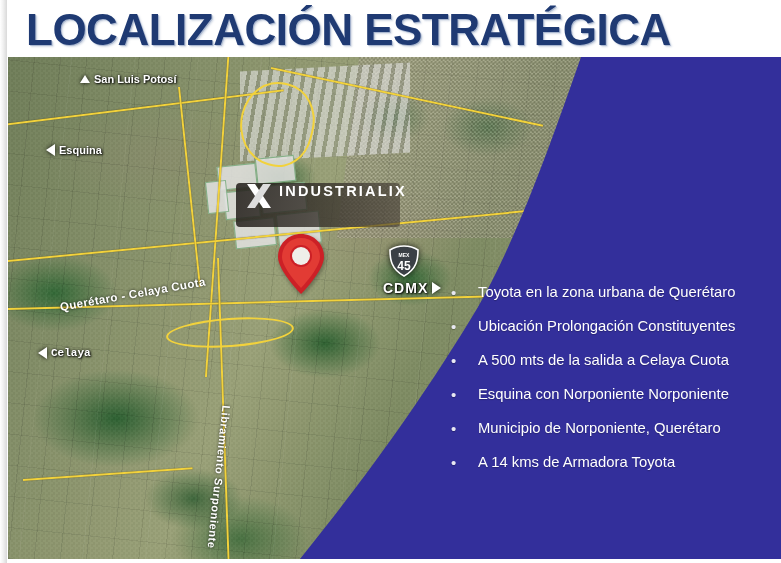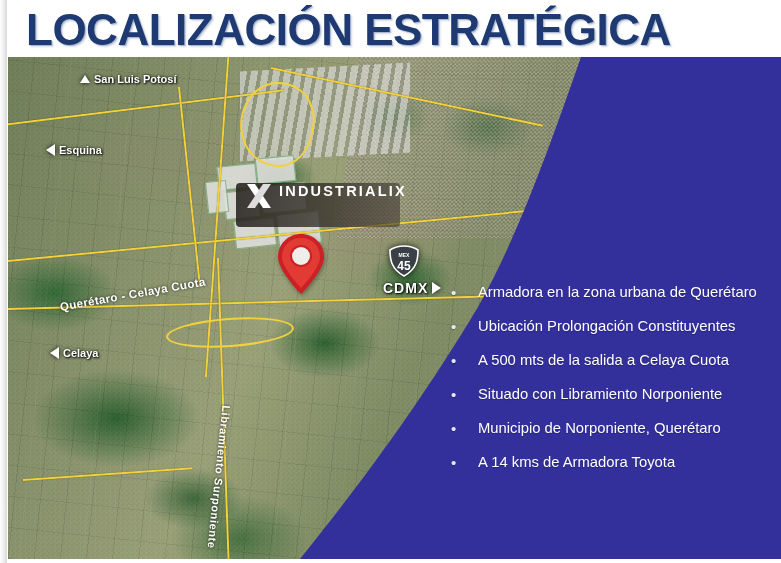--- a/index.html
+++ b/index.html
@@ -145,21 +145,21 @@
   .tri{
     width:0;height:0;display:inline-block;
     filter:drop-shadow(0 0 2px rgba(0,0,0,.9));
   }
   .tri.left{ border-top:6px solid transparent;border-bottom:6px solid transparent;border-right:9px solid #ffffff;}
   .tri.right{ border-top:6px solid transparent;border-bottom:6px solid transparent;border-left:9px solid #ffffff;}
   .tri.up{ border-left:5px solid transparent;border-right:5px solid transparent;border-bottom:8px solid #ffffff;}
 
   #lbl-slp{ left:72px;top:16px; }
   #lbl-toyota{ left:38px;top:87px; }
-  #lbl-celaya{ left:42px;top:290px; }
+  #lbl-celaya{ left:30px;top:290px;font-family:Liberation Mono, monospace; }
   #lbl-cdmx{ left:375px;top:223px; font-size:14px;letter-spacing:1px;}
   #lbl-qro-cuota{
     left:52px;top:244px;
     transform:rotate(-10deg);transform-origin:left center;
     font-size:11.5px;letter-spacing:.4px;
     text-shadow:0 0 3px rgba(0,0,0,.85);
   }
   #lbl-libramiento{
     left:205px;top:348px;
     writing-mode:vertical-rl;
@@ -332,33 +332,33 @@
 
   <div class="blue-panel">
     <svg viewBox="0 0 773 502" preserveAspectRatio="none">
       <path d="M573 0 L773 0 L773 502 L292 502 C350 430 410 350 470 250 C510 180 545 80 573 0 Z" fill="#332f9b"></path>
     </svg>
   </div>
 
   <div class="bullets">
     <div class="bullet">
       <span class="dot">•</span>
-      <span class="btxt">Armadora en la zona urbana de Querétaro</span>
+      <span class="btxt">Toyota en la zona urbana de Querétaro</span>
     </div>
     <div class="bullet">
       <span class="dot">•</span>
       <span class="btxt">Ubicación Prolongación Constituyentes</span>
     </div>
     <div class="bullet">
       <span class="dot">•</span>
       <span class="btxt">A 500 <span class="sp">mts</span> de la salida a Celaya Cuota</span>
     </div>
     <div class="bullet">
       <span class="dot">•</span>
-      <span class="btxt">Situado con Libramiento Norponiente</span>
+      <span class="btxt">Esquina con Norponiente Norponiente</span>
     </div>
     <div class="bullet">
       <span class="dot">•</span>
       <span class="btxt"> Municipio de Norponiente, Querétaro</span>
     </div>
     <div class="bullet">
       <span class="dot">•</span>
       <span class="btxt">A 14 <span class="sp">kms</span> de Armadora Toyota</span>
     </div>
   </div>

